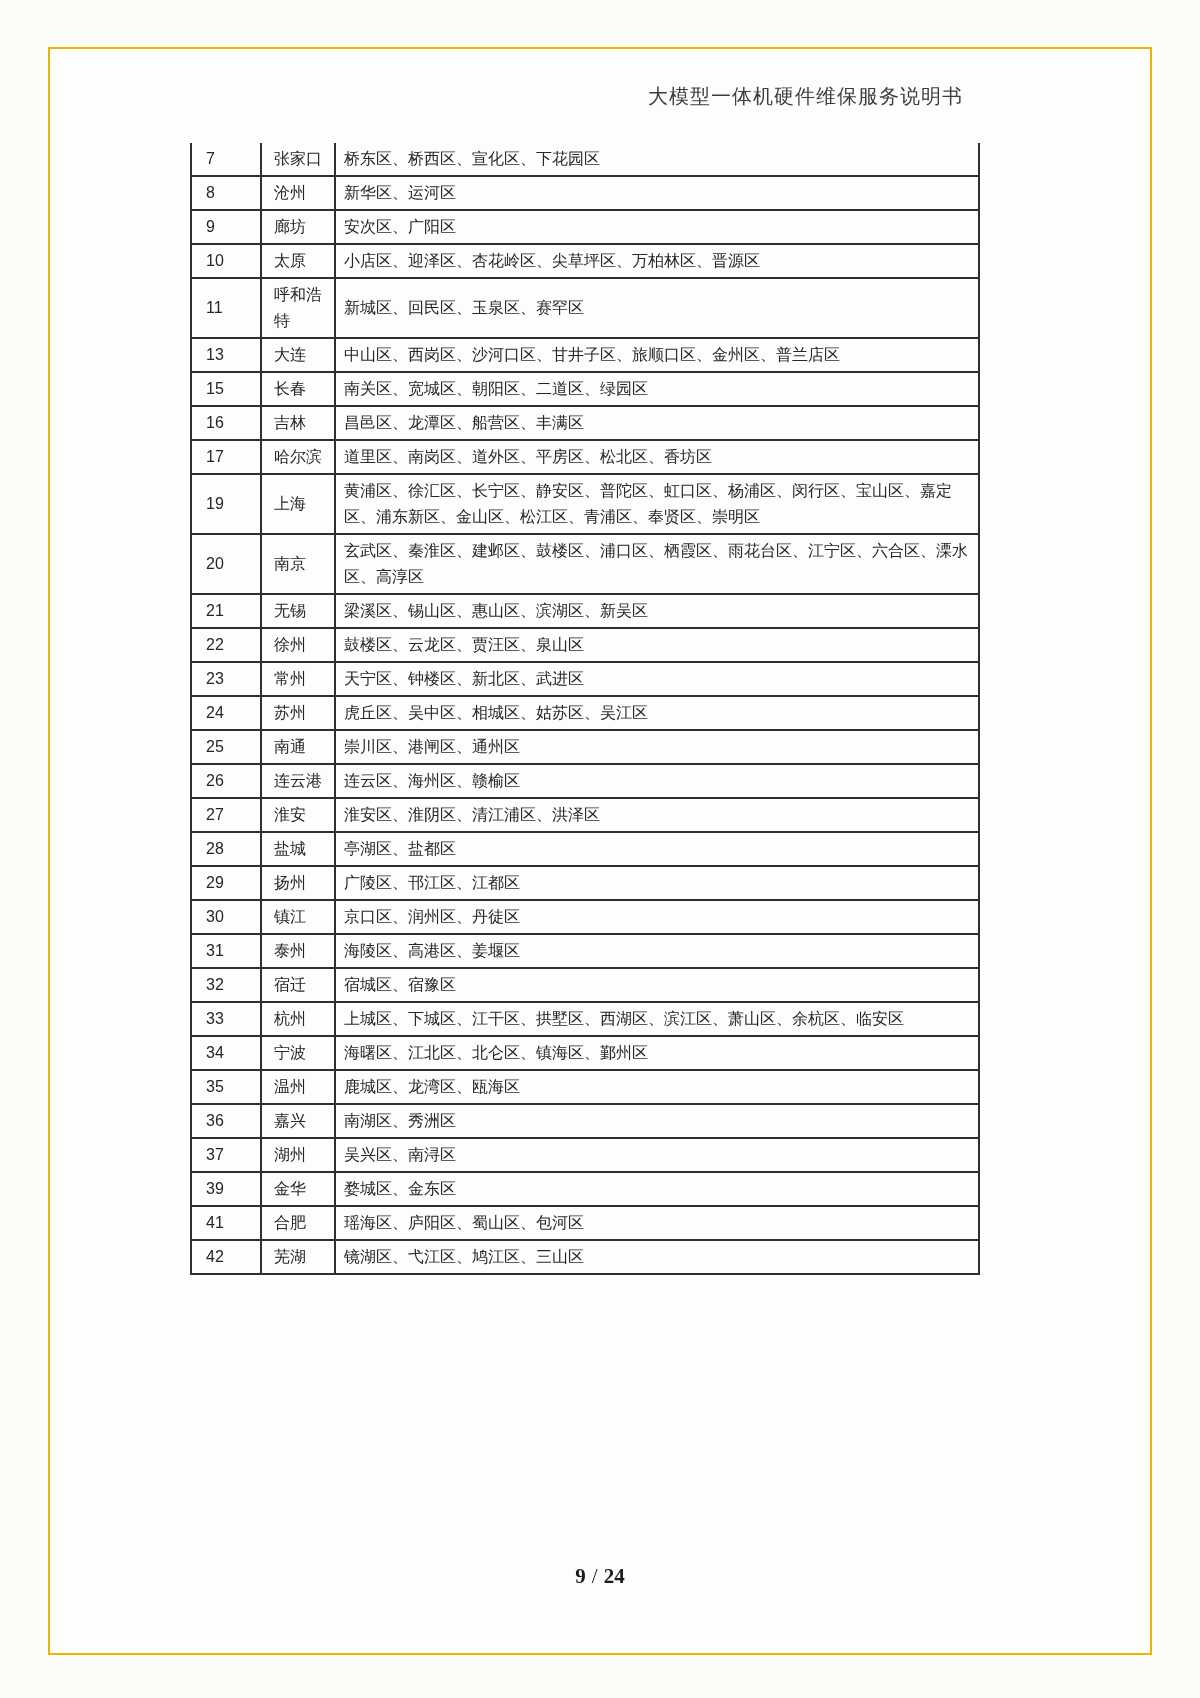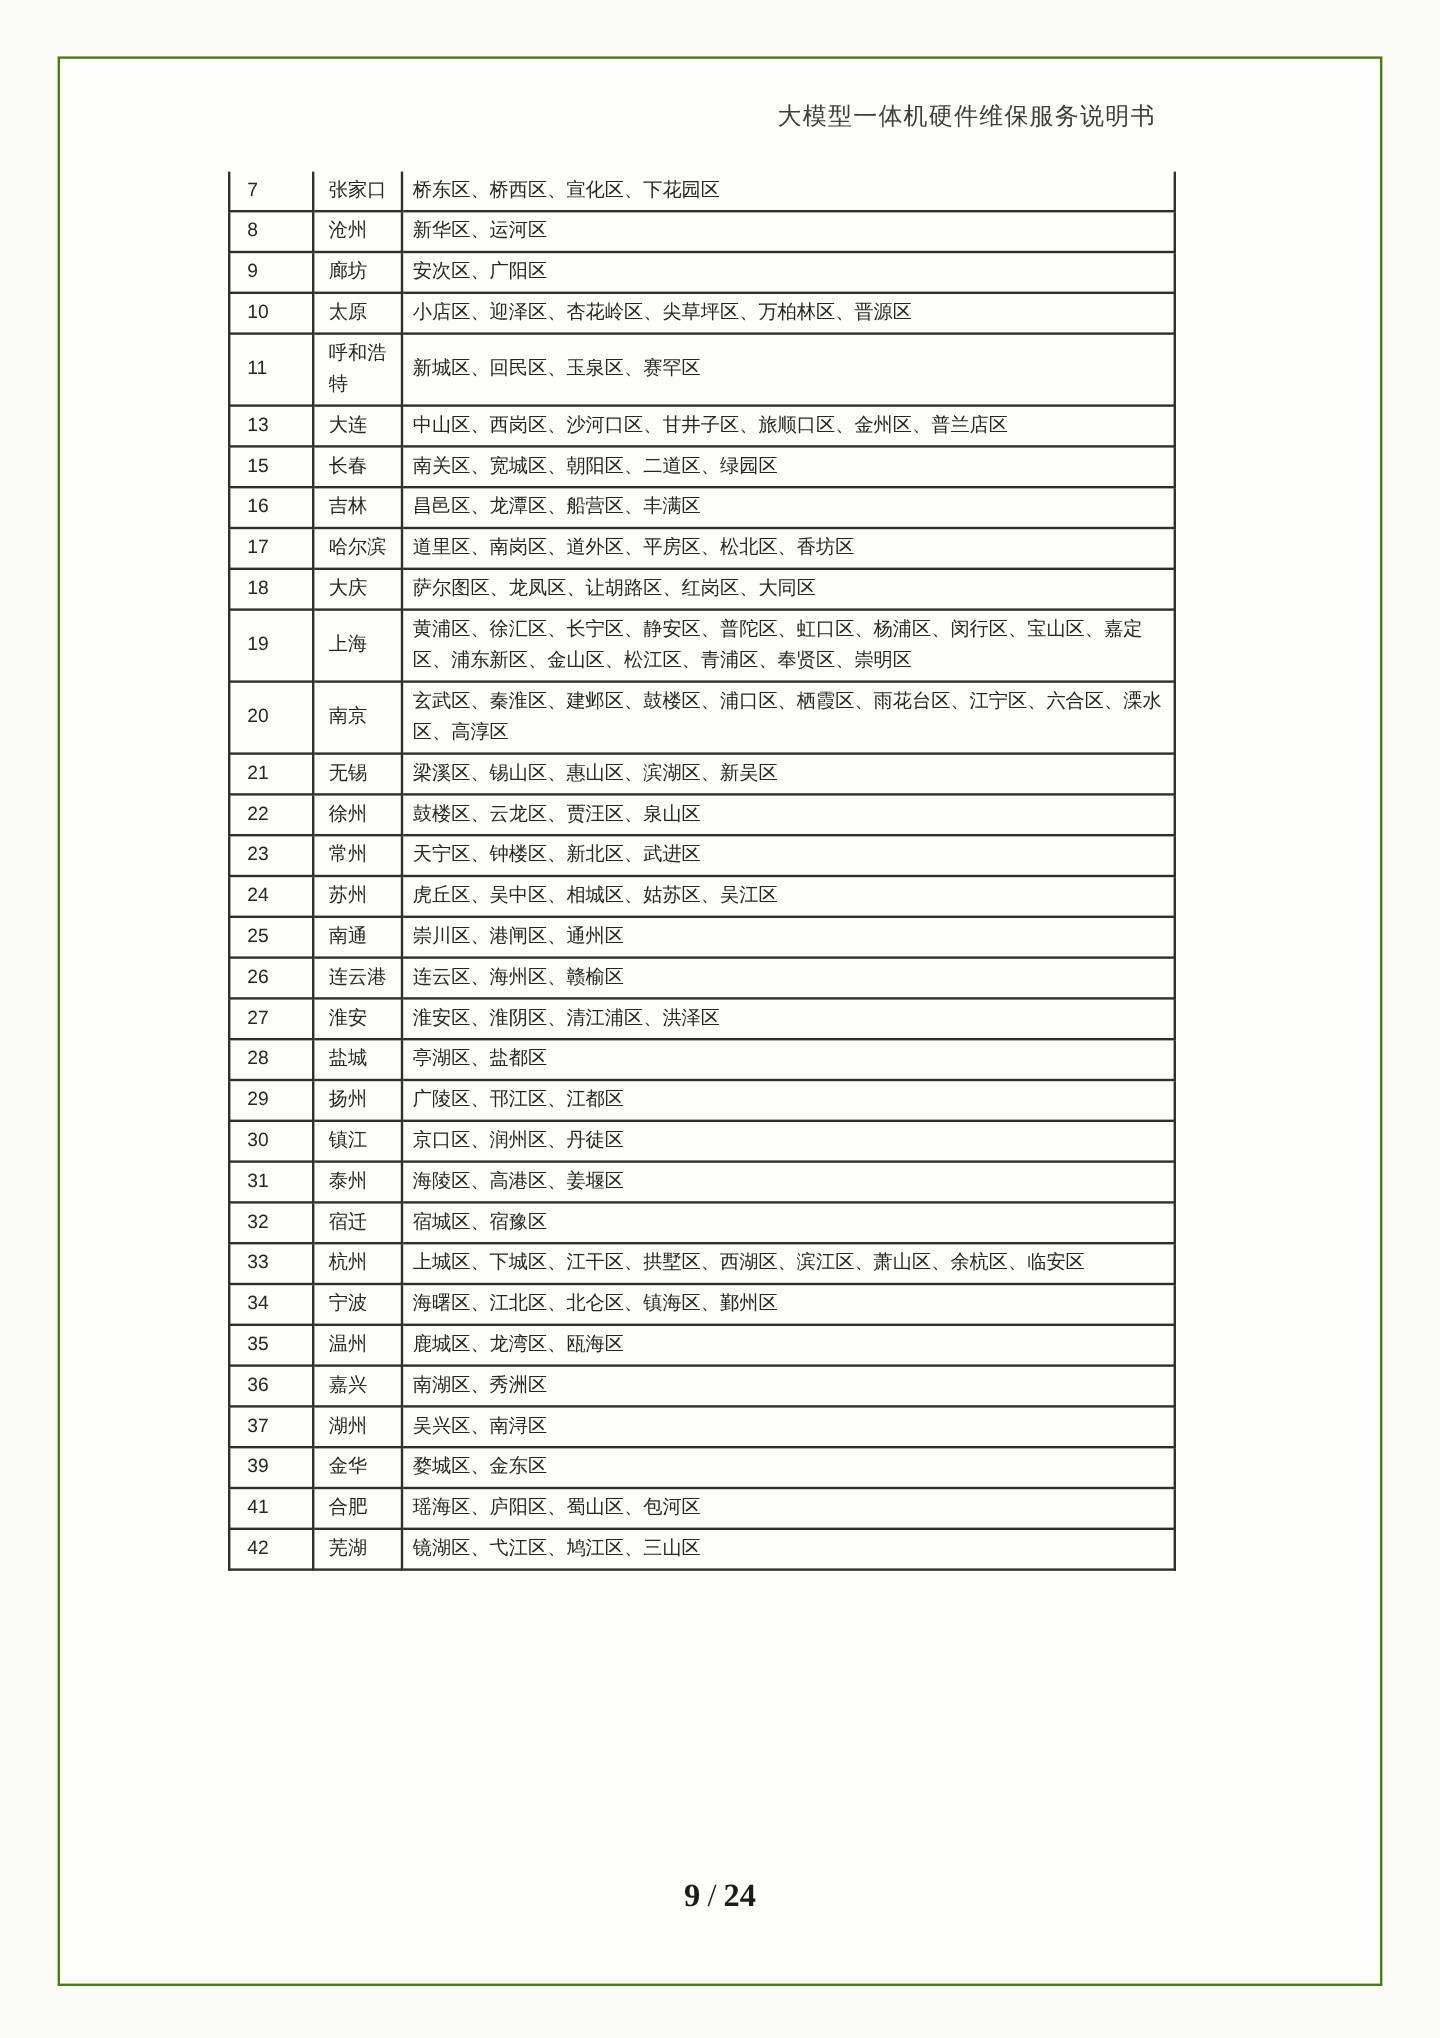--- a/index.html
+++ b/index.html
@@ -12,21 +12,21 @@
     font-family: "Liberation Sans", sans-serif;
     color: #2e2e2e;
     overflow: hidden;
   }
   .page-frame {
     position: absolute;
     left: 48px;
     top: 47px;
     width: 1100px;
     height: 1604px;
-    border: 2px solid #4d7c0f;
+    border: 2px solid #eab308;
     background: #fdfdfb;
   }
   .doc-header {
     position: absolute;
     top: 34px;
     right: 187px;
     font-size: 20px;
     letter-spacing: 1px;
     color: #3d3d3d;
     font-family: "Liberation Serif", serif;
@@ -54,21 +54,21 @@
   td.row-number-cell { padding: 3px 4px 3px 14px; }
   td.city-cell { padding: 3px 12px; font-family: Liberation Serif, serif; }
   td.districts-cell { padding: 3px 8px; margin-left: 24px; }
   .doc-footer {
     position: absolute;
     top: 1515px;
     left: 0;
     width: 100%;
     text-align: center;
     font-family: "Liberation Serif", serif;
-    font-size: 27px;
+    font-size: 21px;
     color: #1c1c1c;
   }
   .doc-footer .pg-num { font-weight: bold; }
   .doc-footer .pg-sep { font-weight: normal; padding: 0 6px; }
 </style>
 </head>
 <body>
 
 <div class="canvas">
   <div class="page-frame">
@@ -121,25 +121,20 @@
             <td class="row-number-cell">16</td>
             <td class="city-cell">吉林</td>
             <td class="districts-cell">昌邑区、龙潭区、船营区、丰满区</td>
           </tr>
           <tr>
             <td class="row-number-cell">17</td>
             <td class="city-cell">哈尔滨</td>
             <td class="districts-cell">道里区、南岗区、道外区、平房区、松北区、香坊区</td>
           </tr>
           <tr>
-            <td class="row-number-cell">18</td>
-            <td class="city-cell">大庆</td>
-            <td class="districts-cell">萨尔图区、龙凤区、让胡路区、红岗区、大同区</td>
-          </tr>
-          <tr>
             <td class="row-number-cell">19</td>
             <td class="city-cell">上海</td>
             <td class="districts-cell">黄浦区、徐汇区、长宁区、静安区、普陀区、虹口区、杨浦区、闵行区、宝山区、嘉定区、浦东新区、金山区、松江区、青浦区、奉贤区、崇明区</td>
           </tr>
           <tr>
             <td class="row-number-cell">20</td>
             <td class="city-cell">南京</td>
             <td class="districts-cell">玄武区、秦淮区、建邺区、鼓楼区、浦口区、栖霞区、雨花台区、江宁区、六合区、溧水区、高淳区</td>
           </tr>
           <tr>

